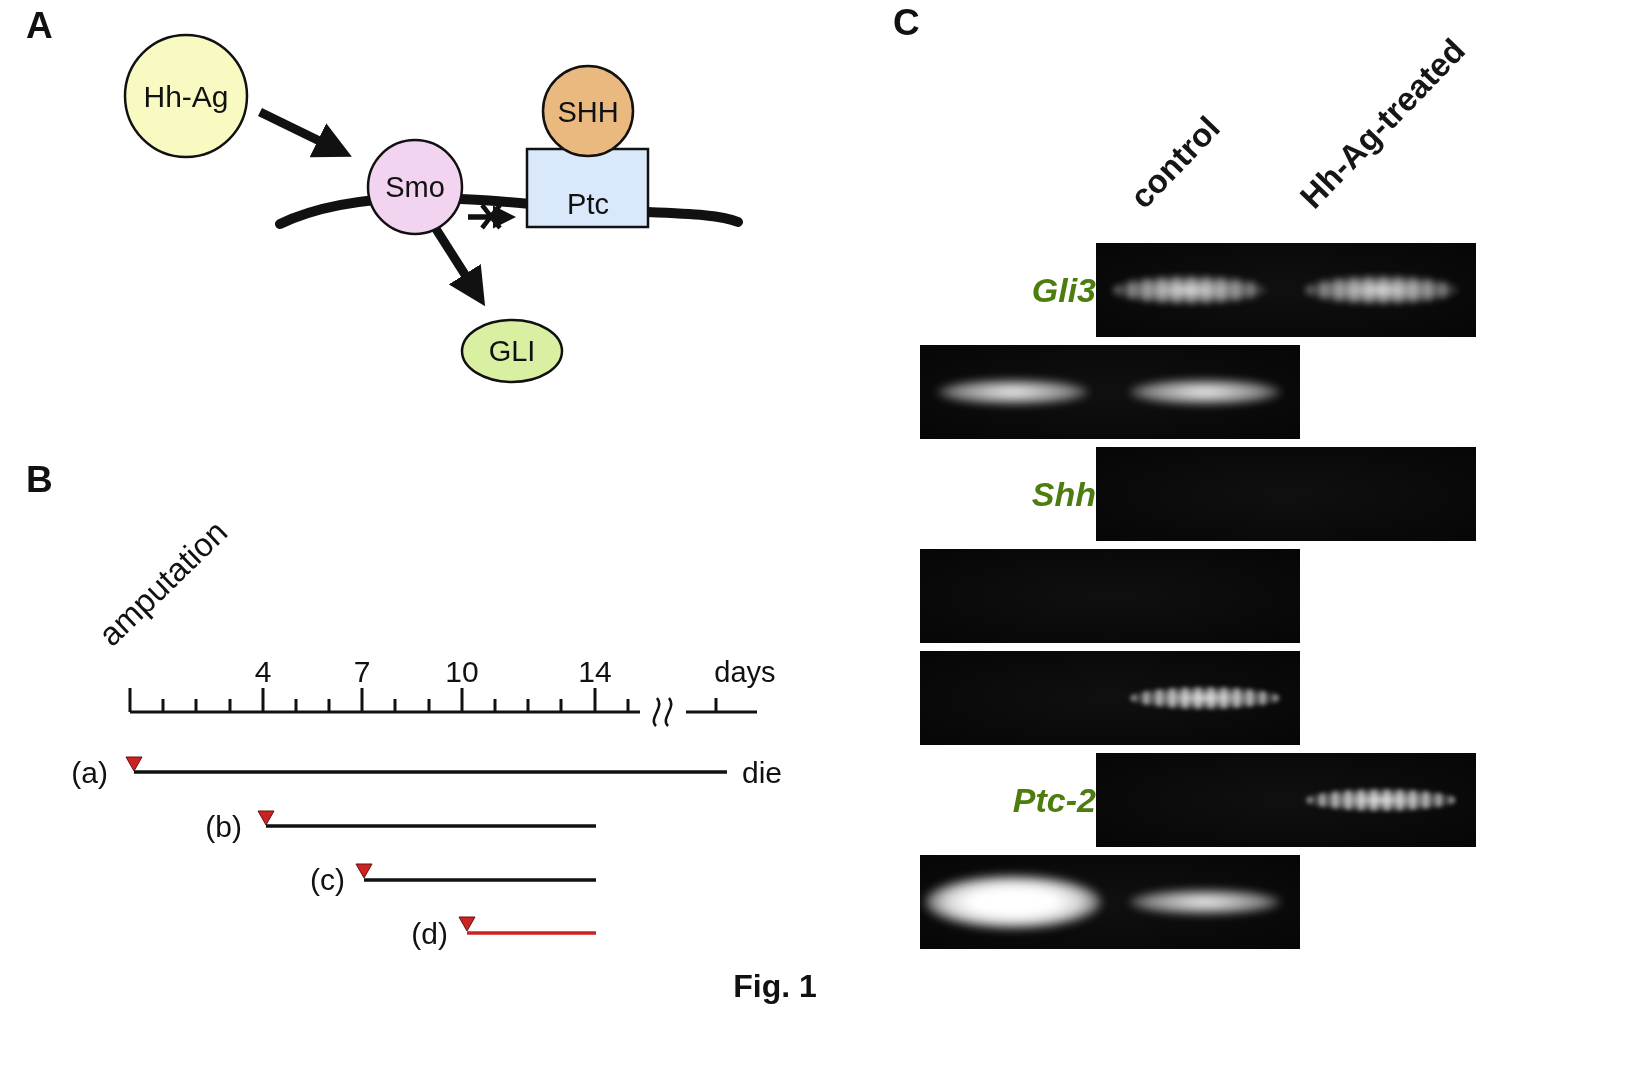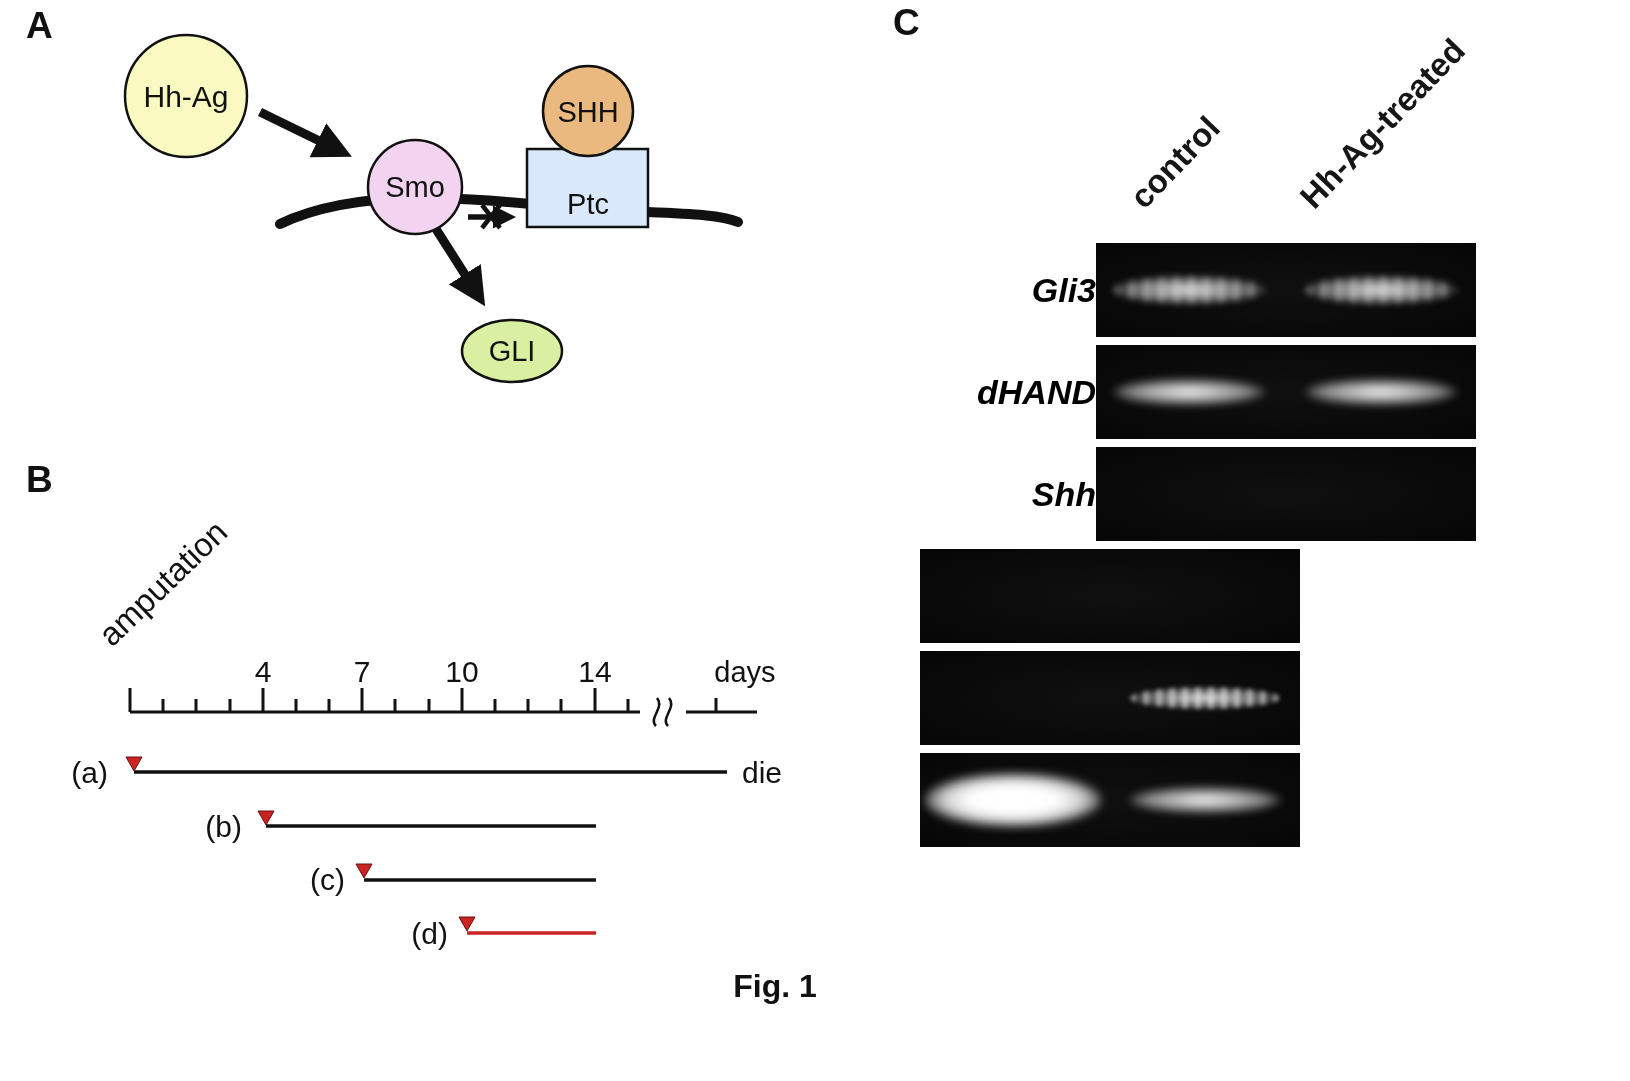--- a/index.html
+++ b/index.html
@@ -14,21 +14,21 @@
   .lane-label{
     font-size:33px;font-weight:600;color:#161616;white-space:nowrap;
     transform:rotate(-46deg);transform-origin:left bottom;
   }
   #lane-label-control{left:1150px;top:178px;}
   #lane-label-treated{left:1320px;top:178px;}
   #gel-rows{left:920px;top:243px;width:580px;}
   .gel-row{display:flex;align-items:center;height:94px;margin-bottom:8px;}
   .gene-label{
     width:176px;padding-right:0;text-align:right;
-    font-size:34px;font-weight:bold;font-style:italic;color:#000000;
+    font-size:34px;font-weight:bold;font-style:italic;color:#4d7c0f;
   }
   .gel{
     position:relative;width:380px;height:94px;overflow:hidden;
     background:radial-gradient(ellipse at 50% 50%, #101010 0%, #060606 100%);
   }
   .band{
     position:absolute;top:50%;transform:translate(-50%,-50%);
     border-radius:50%;
   }
   .band.lane-control{left:93px;}
@@ -138,37 +138,42 @@
 
 <div id="gel-rows" class="abs">
     <div class="gel-row">
       <div class="gene-label">Gli3</div>
       <div class="gel">
         <div class="band lane-control fuzzy"></div>
         <div class="band lane-treated fuzzy"></div>
       </div>
     </div>
     <div class="gel-row">
-      <div class="gene-label">dHAND</div>
       <div class="gel">
         <div class="band lane-control medium"></div>
         <div class="band lane-treated medium"></div>
       </div>
     </div>
     <div class="gel-row">
       <div class="gene-label">Shh</div>
       <div class="gel"></div>
     </div>
     <div class="gel-row">
       <div class="gel"></div>
     </div>
     <div class="gel-row">
       <div class="gel">
         <div class="band lane-treated speckled"></div>
       </div>
     </div>
     <div class="gel-row">
+      <div class="gene-label">Ptc-2</div>
+      <div class="gel">
+        <div class="band lane-treated speckled"></div>
+      </div>
+    </div>
+    <div class="gel-row">
       <div class="gel">
         <div class="band lane-control strong"></div>
         <div class="band lane-treated medium"></div>
       </div>
     </div>
   </div>
 
 </body></html>

